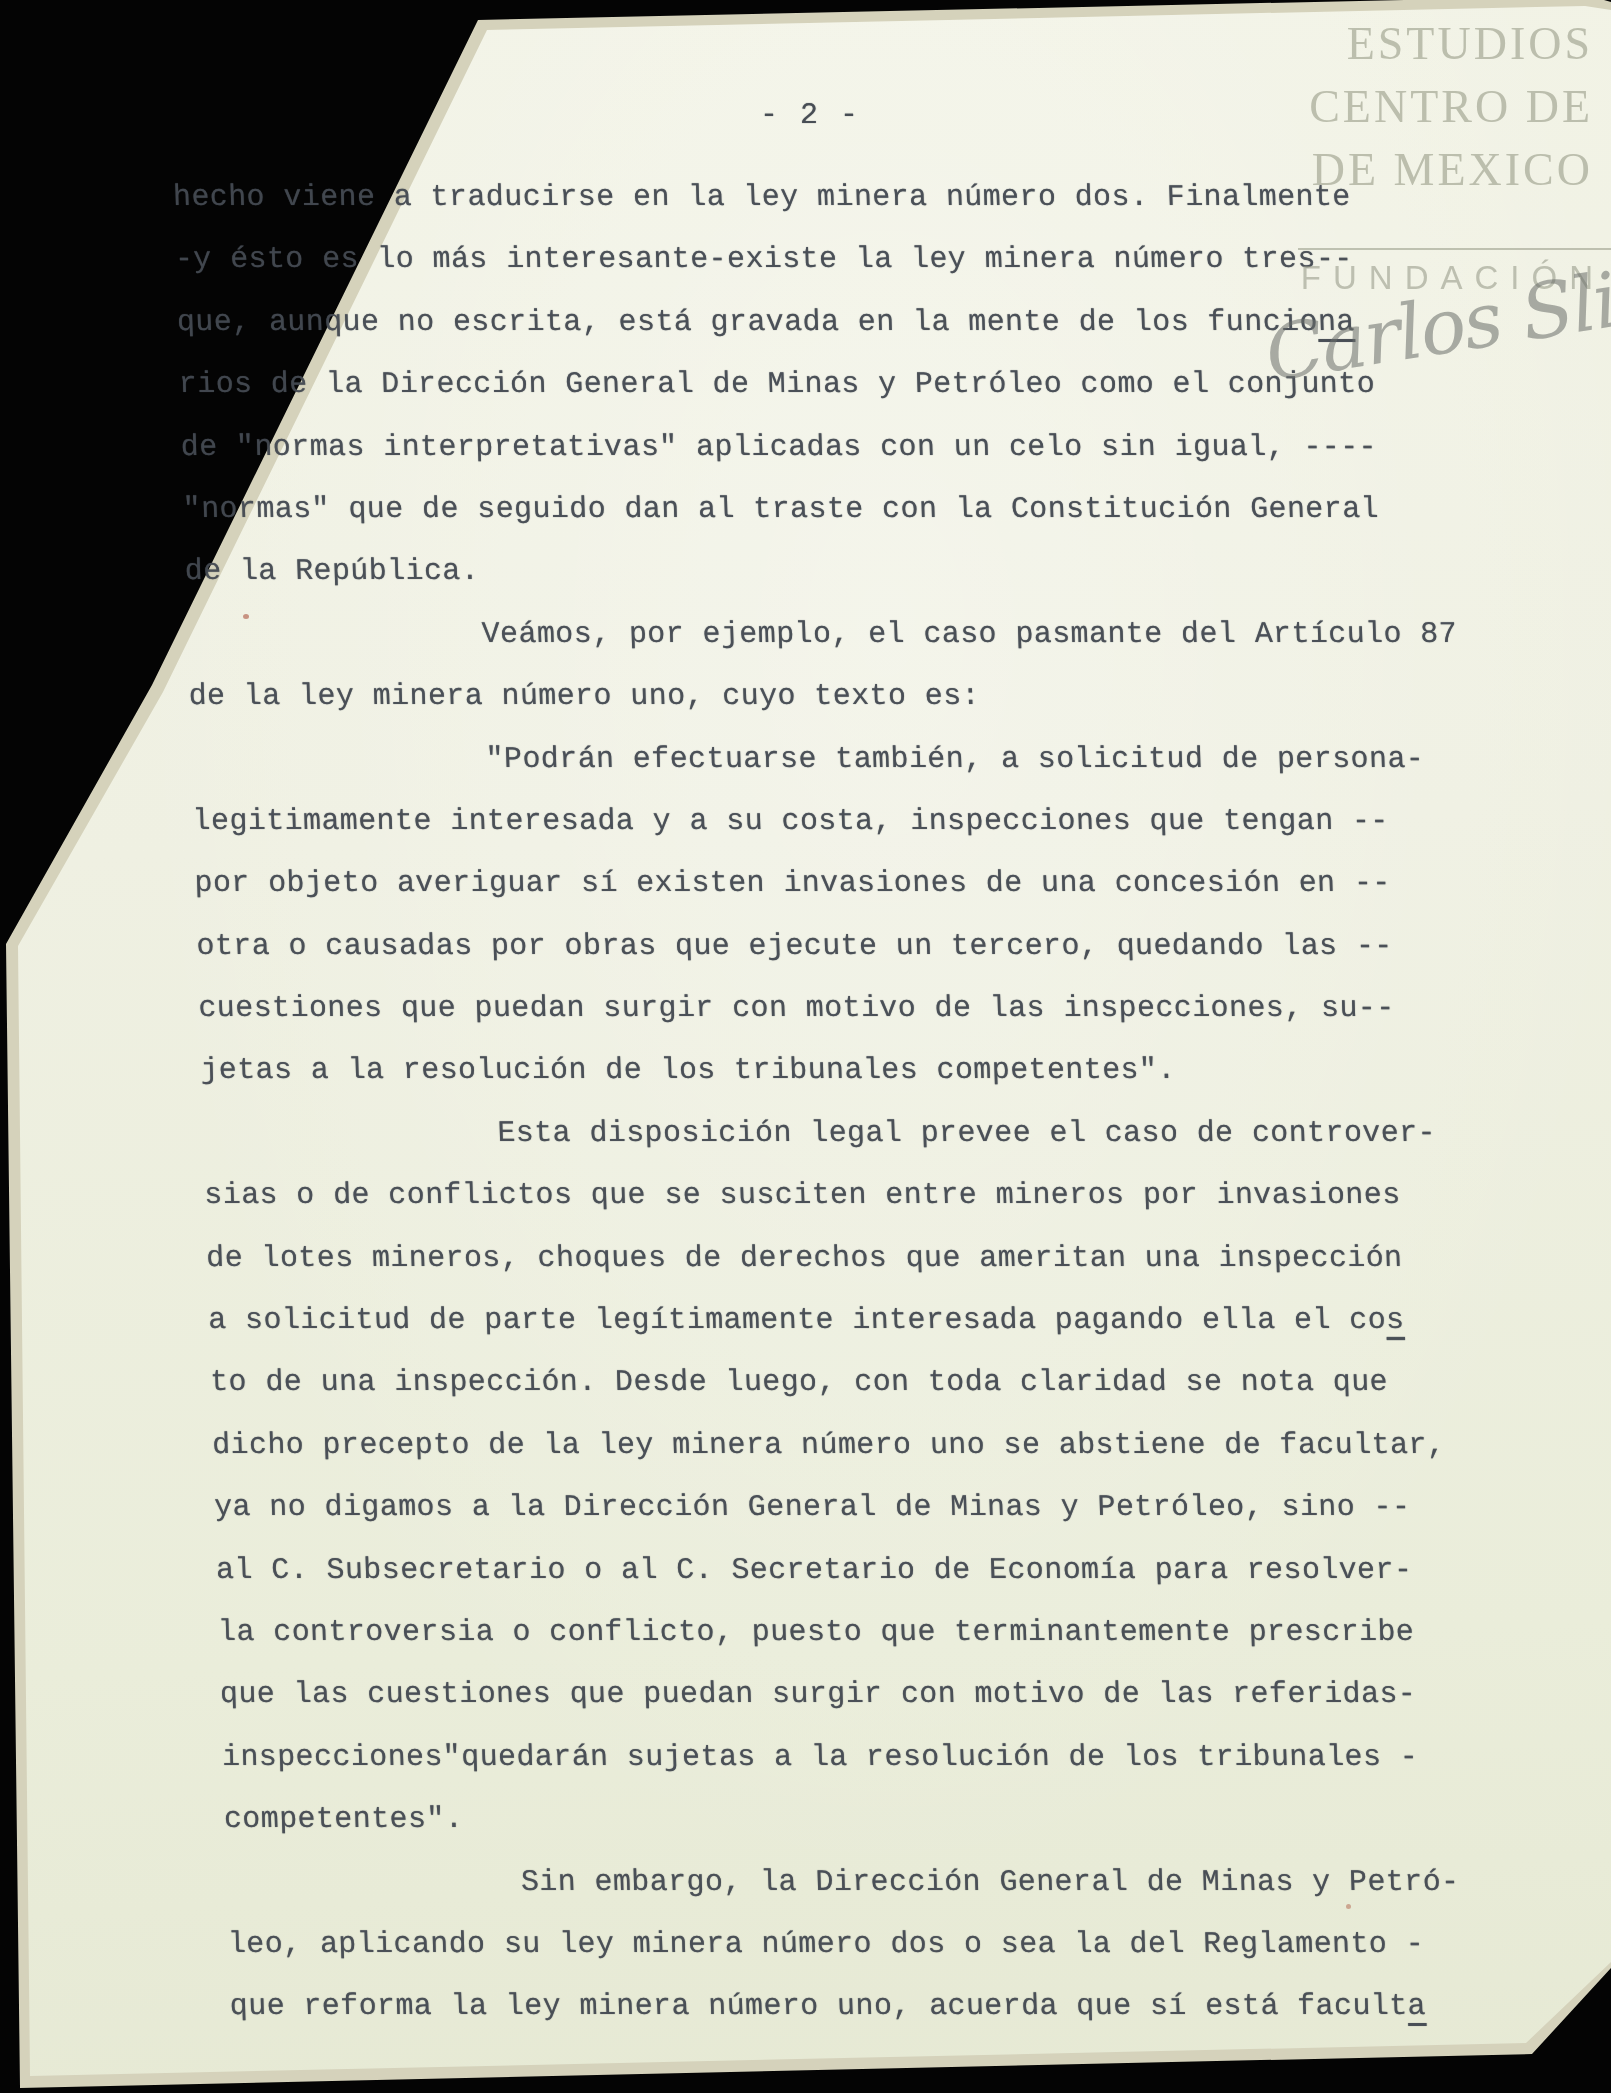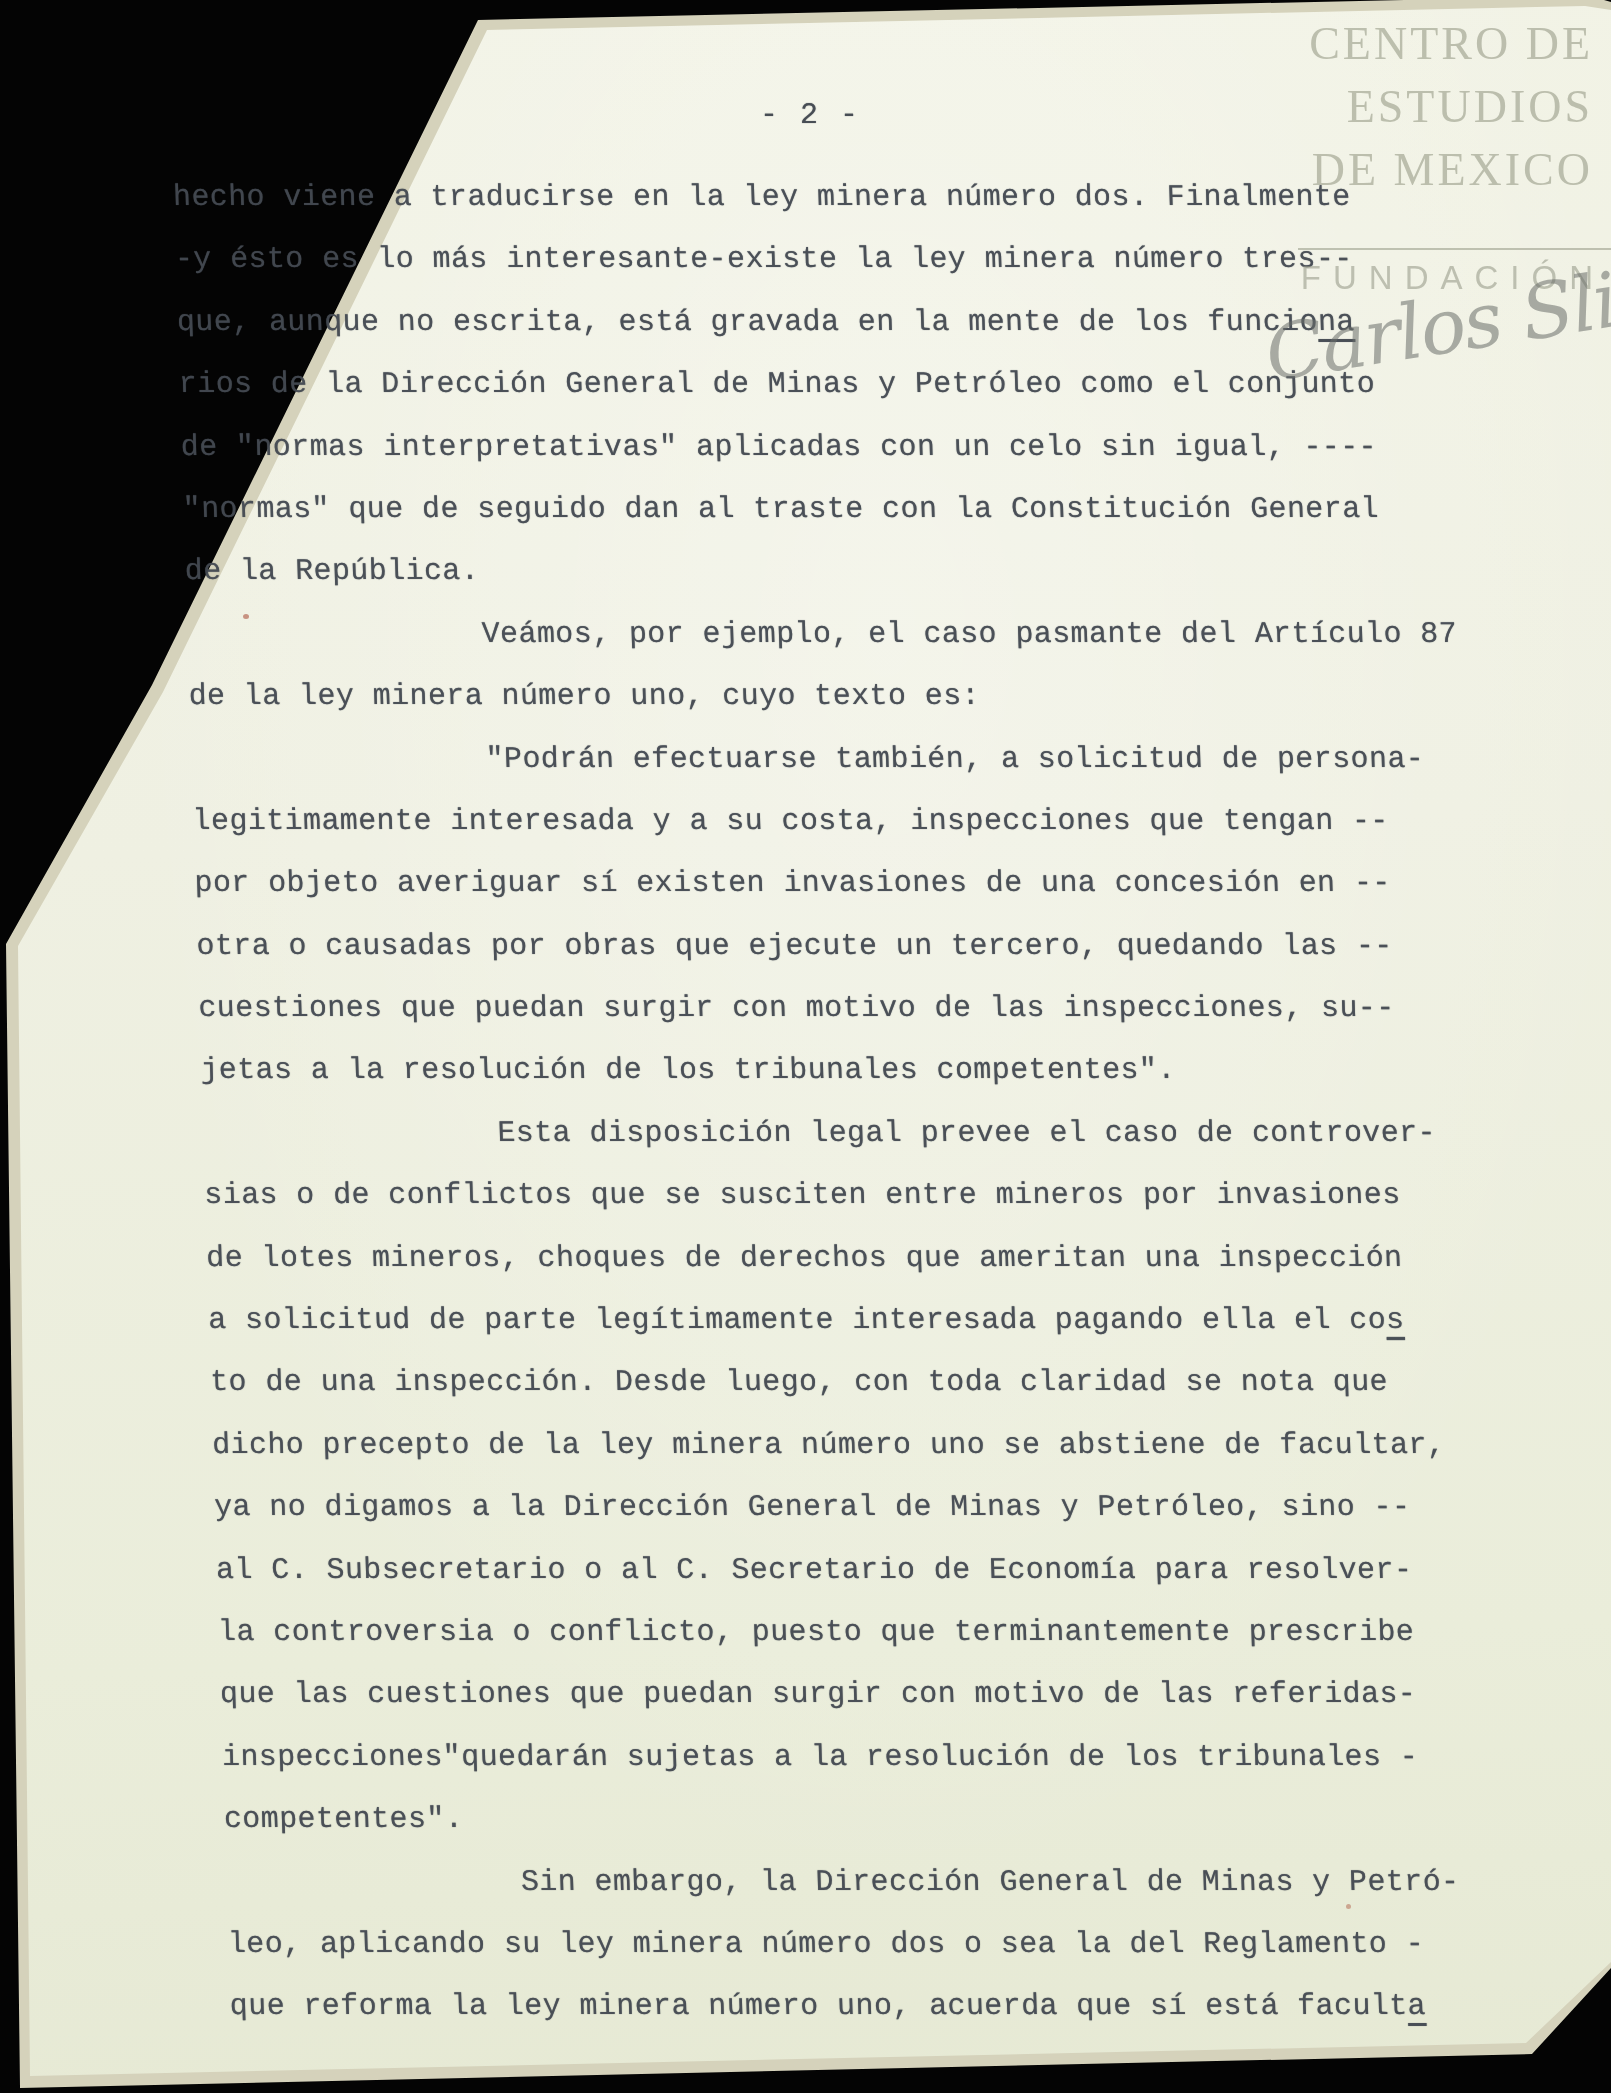--- a/index.html
+++ b/index.html
@@ -130,22 +130,22 @@
       <div class="line"><span>que las cuestiones que puedan surgir con motivo de las referidas-</span></div>
       <div class="line"><span>inspecciones"quedarán sujetas a la resolución de los tribunales -</span></div>
       <div class="line"><span>competentes".</span></div>
       <div class="line ind"><span>Sin embargo, la Dirección General de Minas y Petró-</span></div>
       <div class="line"><span>leo, aplicando su ley minera número dos o sea la del Reglamento -</span></div>
       <div class="line"><span>que reforma la ley minera número uno, acuerda que sí está facult</span><span class="tail">a</span></div>
     </div>
 
   <div class="wm">
     <div class="wm-title">
+        <div>ESTUDIOS</div>
         <div>CENTRO DE</div>
-        <div>ESTUDIOS</div>
         <div>DE MEXICO</div>
       </div>
     <div class="wm-rule"></div>
     <div class="wm-foundation">FUNDACIÓN</div>
     <div class="wm-signature">Carlos Slim</div>
   </div>
 
 </div>
 
 </body></html>

